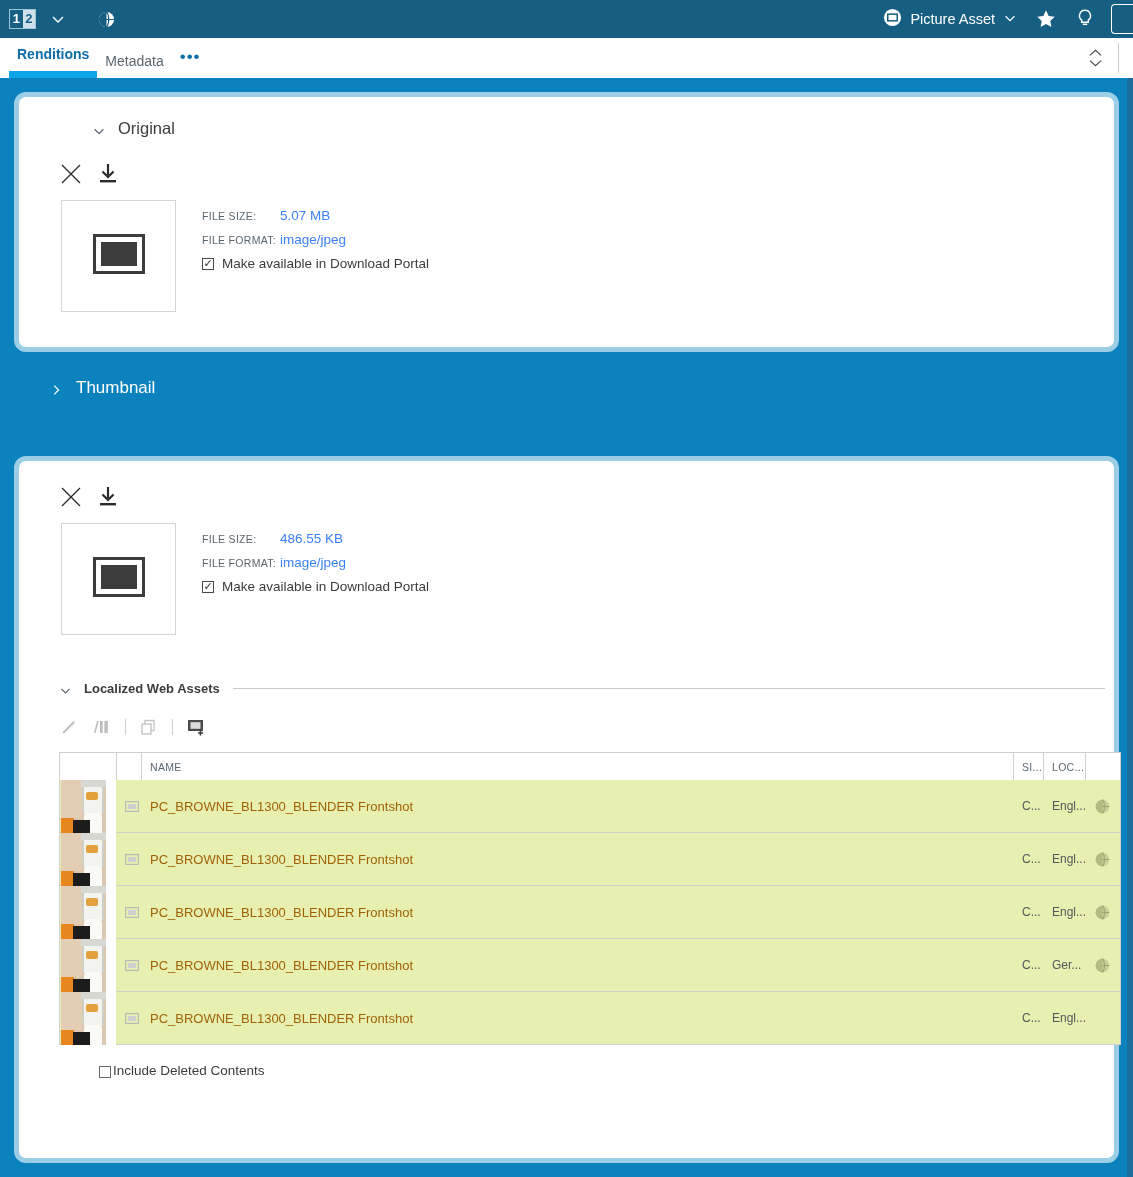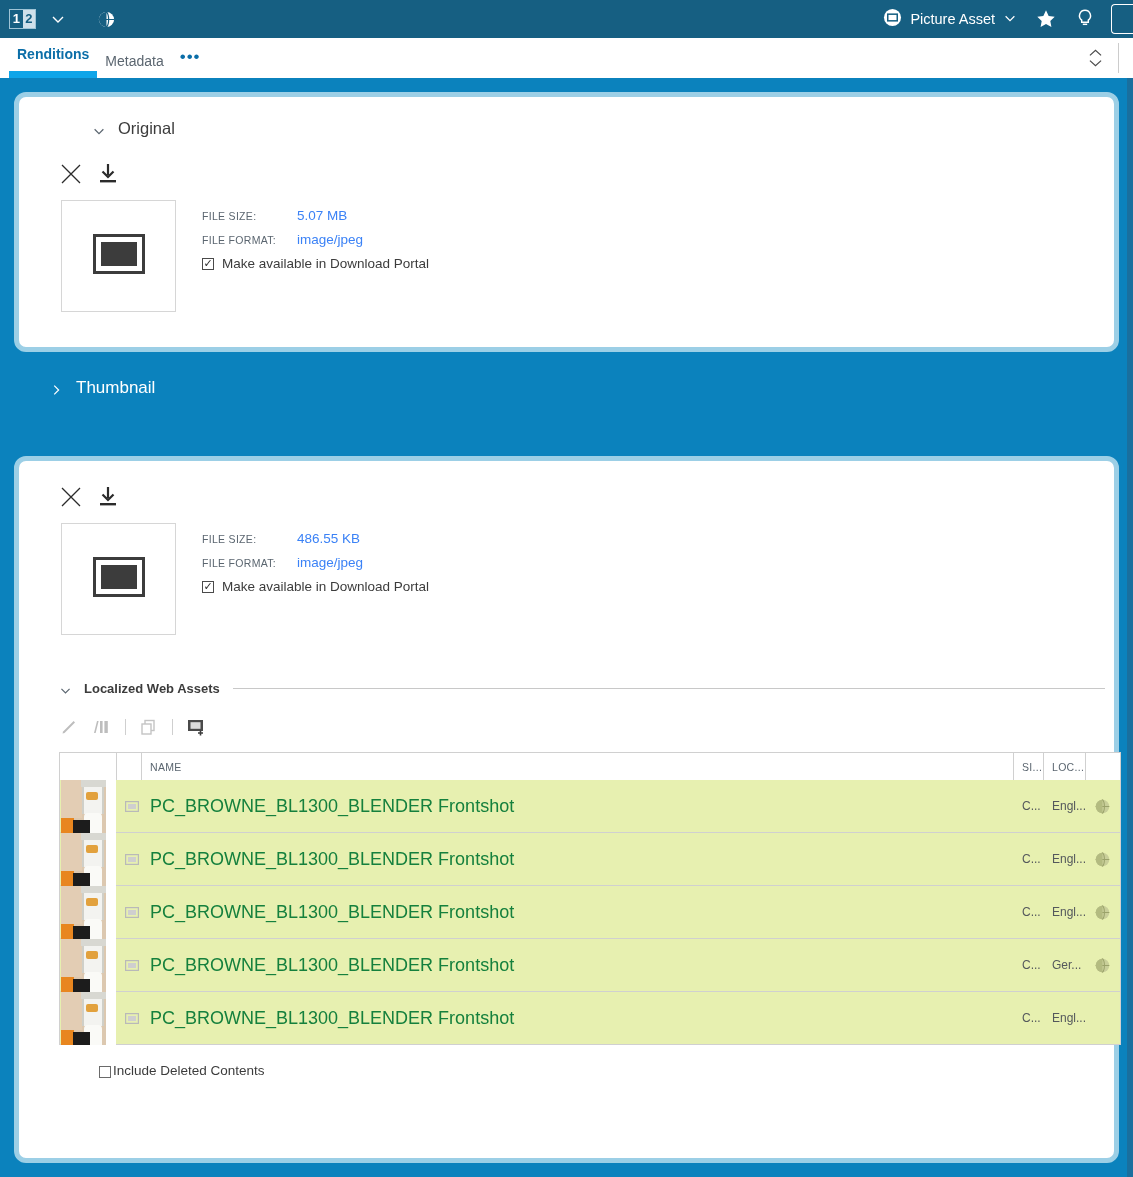--- a/index.html
+++ b/index.html
@@ -94,21 +94,21 @@
   .tool-btn { cursor: pointer; display: flex; align-items: center; justify-content: center; }
 
   .rend-body { display: flex; padding: 14px 0 0 42px; }
   .thumb-box {
     width: 115px; height: 112px; border: 1px solid #d6d6d6;
     display: flex; align-items: center; justify-content: center;
     background: #fff;
   }
   .meta { padding-left: 26px; padding-top: 8px; }
   .meta-row { display: flex; margin-bottom: 9px; }
-  .meta-label { width: 95px; font-size: 10.5px; color: #5b6670; letter-spacing: .3px; padding-top: 2px; }
+  .meta-label { width: 78px; font-size: 10.5px; color: #5b6670; letter-spacing: .3px; padding-top: 2px; }
   .meta-val { font-size: 13.5px; color: #3b82f6; }
   .cb-row { display: flex; align-items: center; gap: 8px; margin-top: 2px; }
   .cb {
     width: 12px; height: 12px; border: 1px solid #4a4a4a;
     display: flex; align-items: center; justify-content: center;
     font-size: 11px; line-height: 1; color: #2b2b2b; background: #fff;
   }
   .cb-label { font-size: 13.5px; color: #3c3c3c; }
 
   
@@ -160,21 +160,21 @@
   .mini .bg-l { position: absolute; left: 0; top: 0; width: 38%; height: 72%; background: #e3cdb4; }
   .mini .bg-or { position: absolute; left: 0; bottom: 0; width: 24%; height: 28%; background: #e8861f; }
   .mini .bg-bk { position: absolute; left: 22%; bottom: 0; width: 30%; height: 25%; background: #1c1c1c; }
   .mini .jar  { position: absolute; left: 38%; top: 2%; width: 40%; height: 62%; background: #f3f3f0;
                 border-left: 2px solid #cfcfc8; border-right: 2px solid #cfcfc8; }
   .mini .lid  { position: absolute; left: 36%; top: 0; width: 45%; height: 13%; background: #d8d8d2; }
   .mini .base { position: absolute; left: 41%; bottom: 0; width: 34%; height: 38%; background: #fafaf7;
                 border-radius: 4px 4px 0 0; }
   .mini .mid  { position: absolute; left: 46%; top: 22%; width: 22%; height: 16%; background: #e2a13d; border-radius: 2px; }
   .mini .rt   { position: absolute; right: 0; top: 0; width: 18%; height: 100%; background: #ffffff; }
-  .row-name { font-size: 18px; color: #15803d; }
+  .row-name { font-size: 13px; color: #a16207; }
   .row-small { font-size: 12px; color: #54585c; }
 
   .inc-row { display: flex; align-items: flex-end; gap: 2px; padding: 18px 0 0 40px; }
   .cb-empty { width: 12px; height: 12px; border: 1px solid #6a6a6a; background: #fff; }
   .inc-label { font-size: 13.5px; color: #3c3c3c; }
 
   .scroll-edge {
     position: absolute; right: 0; top: 0; width: 6px; height: 100%;
     background: #1a6f9e;
   }

